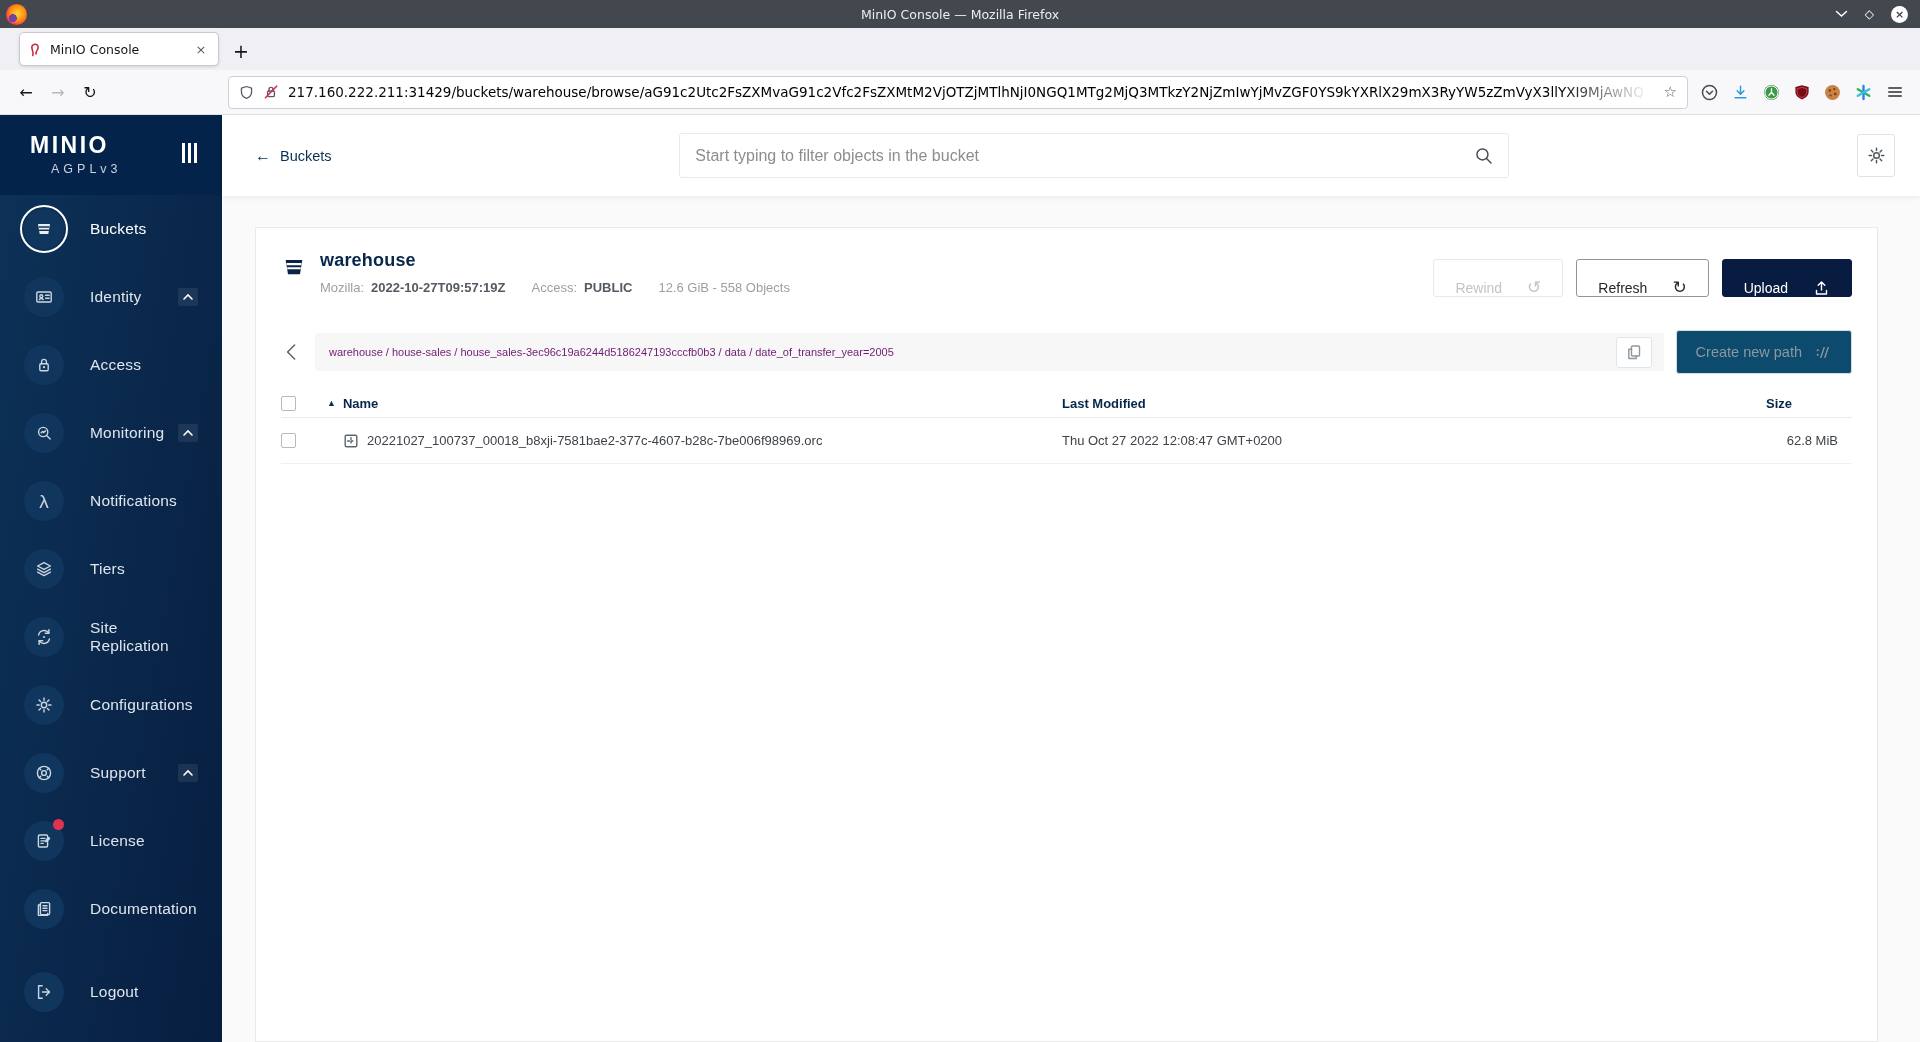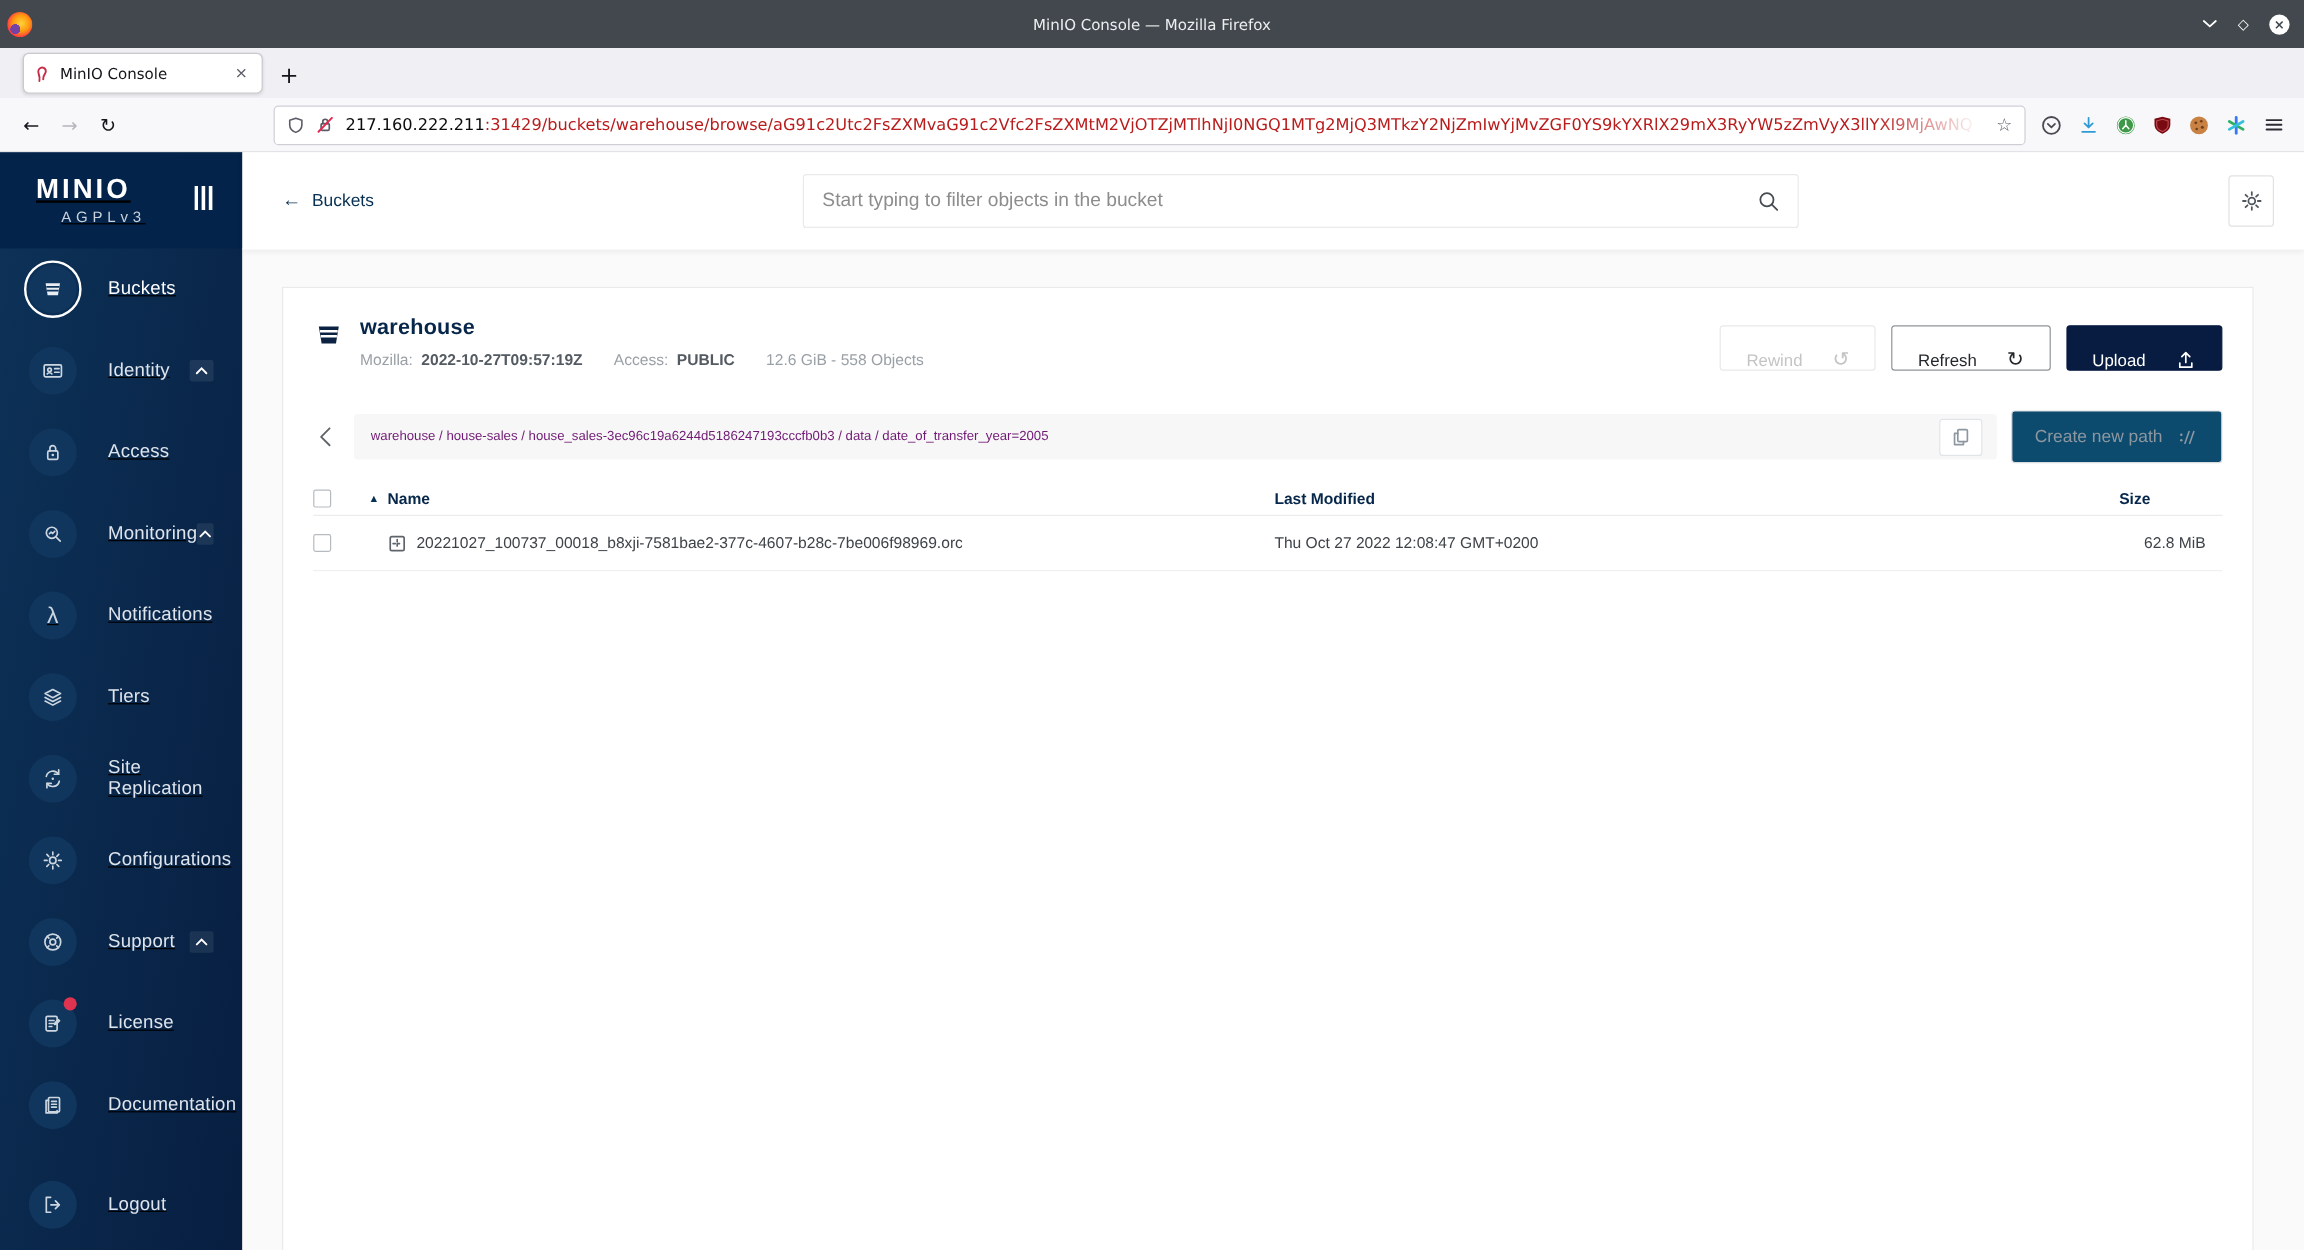--- a/index.html
+++ b/index.html
@@ -3,21 +3,21 @@
 <meta charset="utf-8">
 <style>
   * { margin:0; padding:0; box-sizing:border-box; }
   html,body { width:1920px; height:1042px; overflow:hidden; background:#fff;
     font-family:"Liberation Sans", sans-serif; }
   .chrome { font-family:"DejaVu Sans", sans-serif; }
   svg.ic { display:block; }
   .i { fill:none; stroke:currentColor; stroke-width:1.4; stroke-linecap:round; stroke-linejoin:round; }
 
   
-  .titlebar { height:40px; background:#42484e; display:flex; align-items:center; position:relative; }
+  .titlebar { height:28px; background:#42484e; display:flex; align-items:center; position:relative; }
   .ff-logo { width:21px; height:21px; margin-left:6px; border-radius:50%;
     background: radial-gradient(circle at 32% 68%, #7542a5 0 20%, rgba(0,0,0,0) 21%),
                 radial-gradient(circle at 55% 45%, #ffd43b 0%, #ff980e 42%, #ff3647 72%, #c4216b 100%); }
   .win-title { position:absolute; left:0; right:0; text-align:center; color:#eceeef; font-size:12.5px; }
   .win-ctrls { margin-left:auto; display:flex; align-items:center; gap:17px; padding-right:12px; z-index:2; }
   .wc { color:#fff; display:flex; align-items:center; justify-content:center; }
   .wc-max { font-size:12px; }
   .wc-close { width:17px; height:17px; border-radius:50%; background:#fff; color:#42484e;
     font-size:11px; font-weight:bold; line-height:17px; text-align:center; }
 
@@ -35,29 +35,29 @@
   .nav-btn { width:32px; height:32px; display:flex; align-items:center; justify-content:center;
     font-size:16px; color:#15141a; }
   .nav-btn.disabled { color:#b6b6be; }
   .urlbar { flex:1; height:33px; margin-left:122px; background:#fff; border:1px solid #cfcfd8;
     border-radius:4px; display:flex; align-items:center; padding:0 10px; min-width:0; }
   .url-ic { margin-right:9px; color:#5b5b66; flex-shrink:0; }
   .url-text { flex:1; font-size:13.5px; white-space:nowrap; overflow:hidden; min-width:0;
     -webkit-mask-image:linear-gradient(90deg,#000 93%,transparent 99.5%);
     mask-image:linear-gradient(90deg,#000 93%,transparent 99.5%); }
   .url-host { color:#0c0c0d; }
-  .url-path { color:#b91c1c; }
+  .url-path { color:#000000; }
   .url-star { color:#5b5b66; font-size:15px; margin-left:8px; flex-shrink:0; }
   .tb-icons { display:flex; align-items:center; gap:14px; margin:0 6px 0 13px; }
 
   
   .app { display:flex; height:927px; }
 
   
-  .sidebar { width:202px; flex-shrink:0; background:linear-gradient(100deg,#0d3258 0%,#071e40 100%);text-decoration:underline; }
+  .sidebar { width:222px; flex-shrink:0; background:linear-gradient(100deg,#0d3258 0%,#071e40 100%); }
   .logo-strip { height:80px; background:#04234a; position:relative; padding:17px 0 0 30px; }
   .logo { font-size:23px; font-weight:800; letter-spacing:2.5px; color:#fff; }
   .logo-sub { font-size:12.5px; letter-spacing:4px; color:#c9d2dd; margin:3px 0 0 21px; }
   .collapse { position:absolute; right:24px; top:28px; }
   .menu { padding-top:0; }
   .s-item { height:68px; display:flex; align-items:center; padding:0 24px; position:relative; cursor:pointer; }
   .s-item.logout-gap { margin-top:15px; }
   .s-ic { width:40px; height:40px; border-radius:50%; background:#10365e; color:#ccd6e0;
     display:flex; align-items:center; justify-content:center; flex-shrink:0; }
   .s-item.selected .s-ic { outline:2px solid #fff; outline-offset:2px; color:#fff; }

